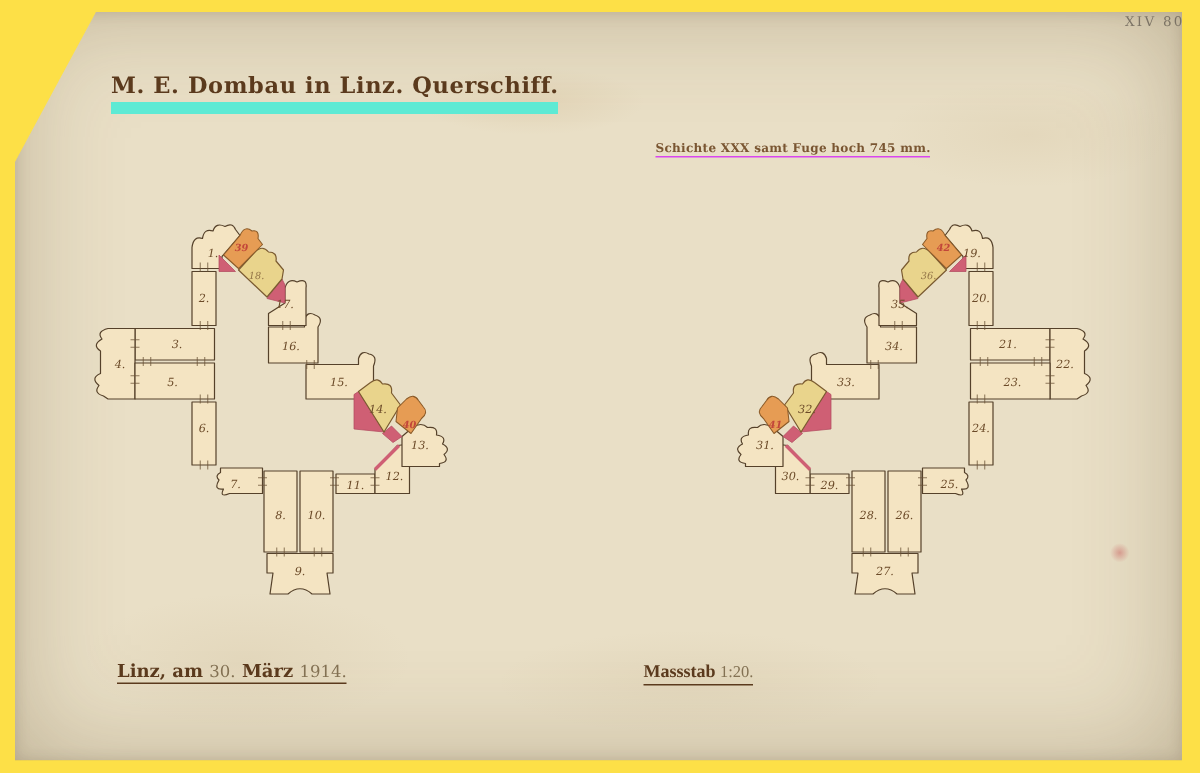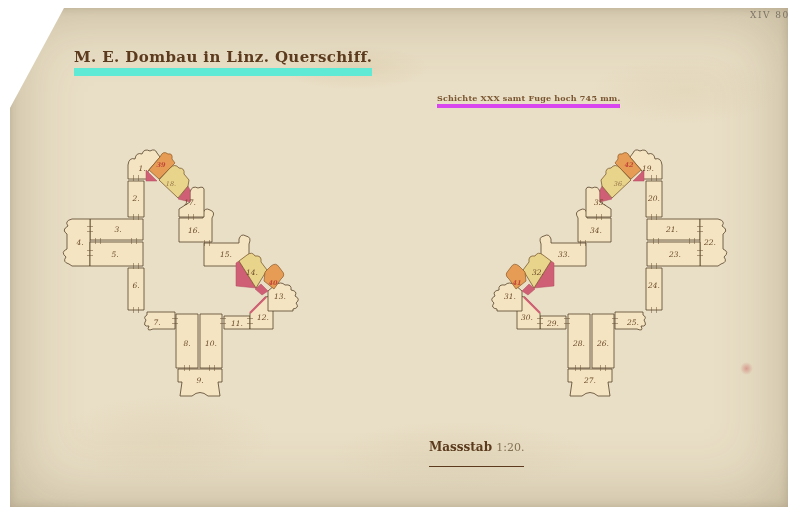--- a/index.html
+++ b/index.html
@@ -1,37 +1,37 @@
 <!DOCTYPE html>
 <html><head>
 <meta charset="utf-8">
 <style>
   html,body{margin:0;padding:0;background:#0e0c0a;}
-  .frame{position:relative;width:800px;height:515px;background:#ffffff;overflow:hidden;
+  .frame{position:relative;width:800px;height:515px;background:#fde047;overflow:hidden;
          font-family:"DejaVu Serif",serif;}
   .sheet{position:absolute;left:10px;top:8px;width:778px;height:499px;
          background:#e9dfc6;
          clip-path:polygon(54px 0,778px 0,778px 499px,0 499px,0 100px);
          box-shadow:inset 0 0 70px rgba(95,75,40,.30), inset 0 0 10px rgba(60,45,25,.18);}
   .stain{position:absolute;border-radius:50%;pointer-events:none;}
   .s1{left:280px;top:45px;width:150px;height:45px;background:radial-gradient(closest-side,rgba(187,150,95,.14),transparent);}
   .s2{left:740px;top:362px;width:13px;height:13px;background:radial-gradient(closest-side,rgba(205,115,110,.6),transparent);}
   .s3{left:55px;top:395px;width:220px;height:90px;background:radial-gradient(closest-side,rgba(170,140,90,.09),transparent);}
   .s4{left:590px;top:55px;width:190px;height:70px;background:radial-gradient(closest-side,rgba(180,150,100,.10),transparent);}
   .s5{left:330px;top:420px;width:260px;height:70px;background:radial-gradient(closest-side,rgba(165,135,85,.08),transparent);}
   .corner-mark{position:absolute;left:750px;top:10px;font-size:9px;color:#6e665a;
                letter-spacing:1.5px;opacity:.85;}
   .title{position:absolute;left:74px;top:48px;font-size:15px;font-weight:bold;color:#5b3a1d;
          letter-spacing:.4px;border-bottom:8px solid #5eead4;padding-bottom:2px;}
   .subtitle{position:absolute;left:437px;top:93px;font-size:8px;font-weight:bold;color:#7a5632;
-            letter-spacing:.2px;border-bottom:4px solid #d946ef;padding-bottom:1px;}
+            letter-spacing:.2px;border-bottom:1px solid #d946ef;padding-bottom:1px;}
   .footer-left{position:absolute;left:78px;top:440px;font-size:12px;font-weight:bold;color:#5b3a1d;
                border-bottom:1.5px solid #5b3a1d;padding-bottom:1px;}
   .footer-center{position:absolute;left:429px;top:440px;font-size:12px;font-weight:bold;color:#5b3a1d;
-               border-bottom:1.5px solid #5b3a1d;padding-bottom:12px;}
+               border-bottom:1.5px solid #5b3a1d;padding-bottom:1px;font-family:Liberation Serif, serif;}
   .pencil{font-weight:normal;color:#837153;font-size:11px;}
   svg.plan{position:absolute;left:0;top:0;width:800px;height:515px;}
   .st{fill:#f4e4c2;stroke:#55412a;stroke-width:.8;stroke-linejoin:round;}
   .yl{fill:#e9d48c;stroke:#7a5a30;stroke-width:.8;stroke-linejoin:round;}
   .or{fill:#e69c54;stroke:#8a5a28;stroke-width:.7;stroke-linejoin:round;}
   .pk{fill:#cf5f74;stroke:#b34b60;stroke-width:.5;}
   .pkline{stroke:#cf5f74;stroke-width:2.2;fill:none;}
   .tk{stroke:#6b5335;stroke-width:.7;fill:none;opacity:.75;}
   text.num{font-family:"DejaVu Serif",serif;font-style:italic;font-size:7.5px;fill:#6b4a28;text-anchor:middle;}
   text.numsm{font-family:"DejaVu Serif",serif;font-style:italic;font-size:6.5px;fill:#8a6b40;text-anchor:middle;opacity:.9;}
@@ -128,17 +128,23 @@
     <text class="num" x="510" y="299">31.</text>
     <text class="num" x="538" y="275">32.</text>
     <text class="num" x="564" y="257">33.</text>
     <text class="num" x="596" y="233">34.</text>
     <text class="num" x="600" y="205">35.</text>
     <text class="numsm" x="619" y="186">36.</text>
     <text class="red" x="517" y="285">41</text>
     <text class="red" x="629" y="167">42</text>
   </svg>
 
+  <div class="footer-left">
+    <span>Linz, am</span>
+    <span class="pencil">30.</span>
+    <span>März</span>
+    <span class="pencil">1914.</span>
+  </div>
   <div class="footer-center">
     <span>Massstab</span>
     <span class="pencil">1:20.</span>
   </div>
 </div>
 
 </body></html>

